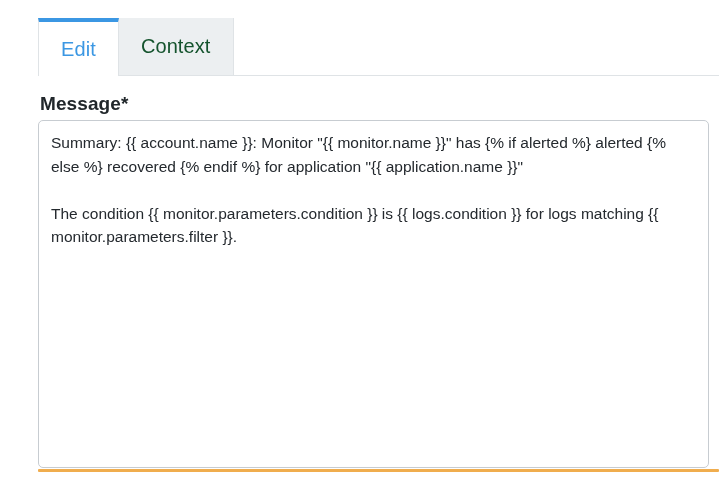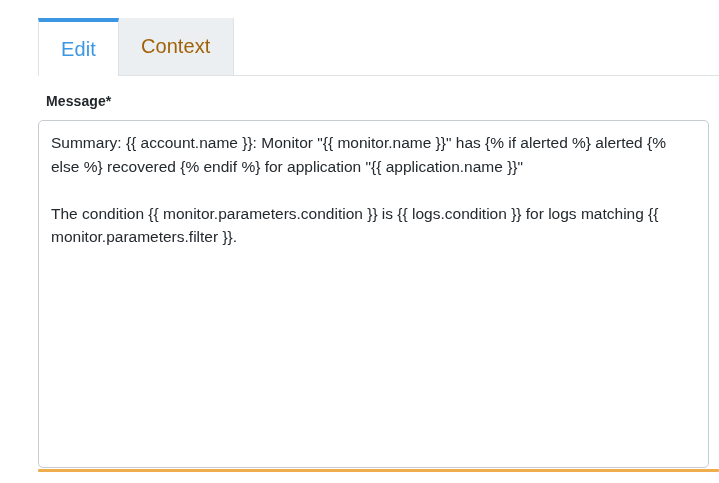--- a/index.html
+++ b/index.html
@@ -55,43 +55,43 @@
     padding: 0 22px;
     height: 58px;
     box-sizing: border-box;
     font-size: 20px;
     letter-spacing: 0.1px;
     cursor: pointer;
     user-select: none;
   }
   .tab.inactive {
     background: #eceff1;
-    color: #a16207;
+    color: #14532d;
     border-right: 1px solid #dfe3e6;
     border-bottom: 1px solid #dfe3e6;
   }
   .tab.inactive:first-child {
     border-left: 1px solid #dfe3e6;
   }
   .tab.active {
     background: #ffffff;
     color: #3b97e3;
     border-left: 1px solid #dfe3e6;
     border-right: 1px solid #dfe3e6;
     border-top: 4px solid #3b97e3;
     padding-top: 0px;
     z-index: 2;
   }
 
   
   .field-label {
     position: absolute;
-    left: 46px;
+    left: 40px;
     top: 93px;
-    font-size: 14px;
+    font-size: 19px;
     font-weight: bold;
     color: #21272b;
     letter-spacing: 0.1px;
   }
   .req-star {
     font-weight: bold;
     color: #21272b;
   }
 
   

